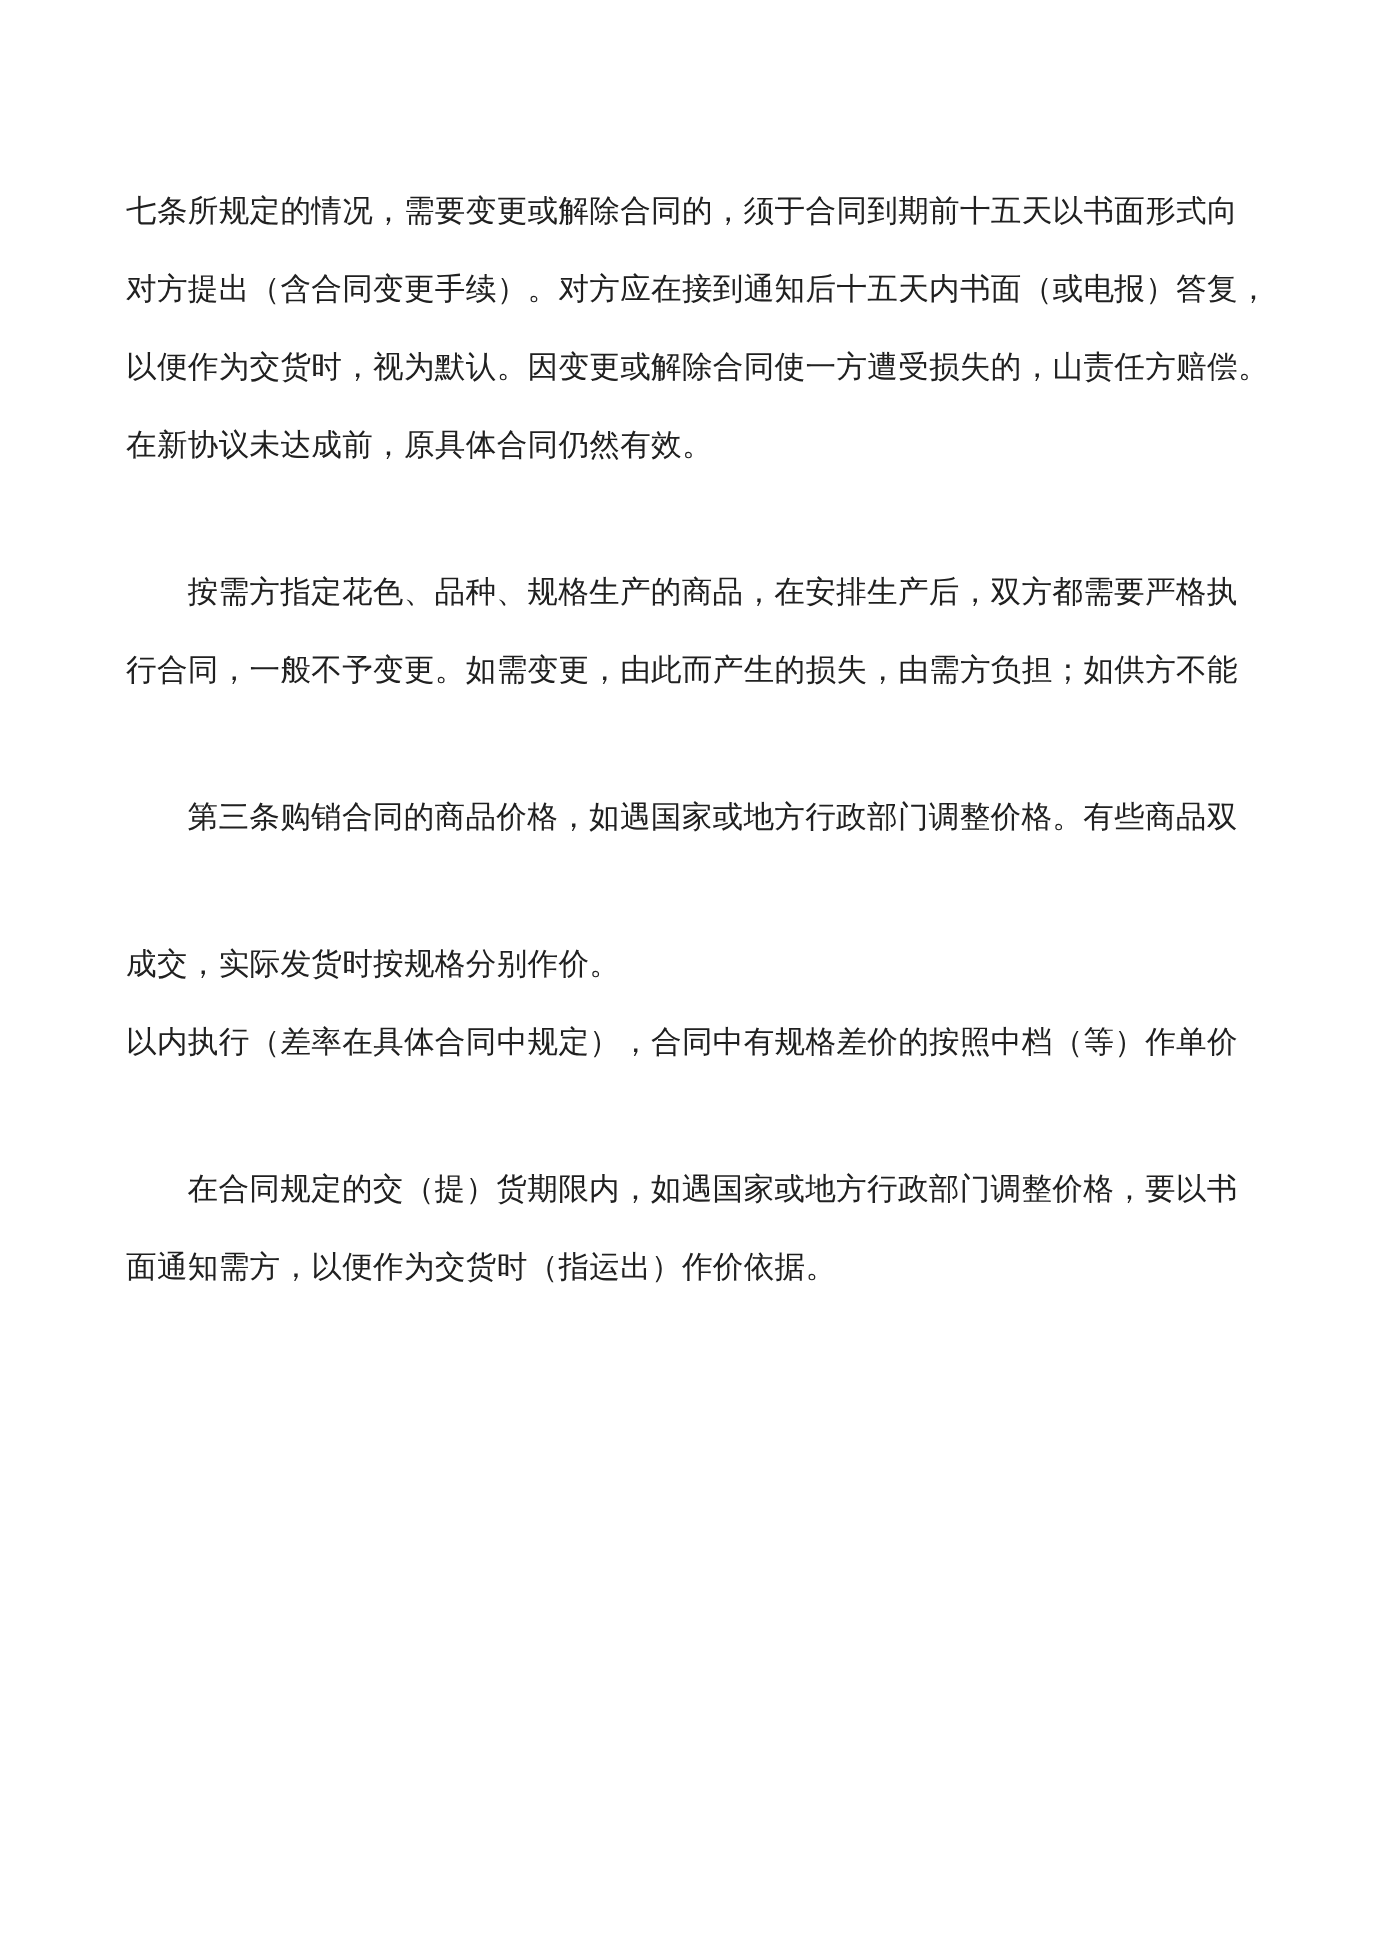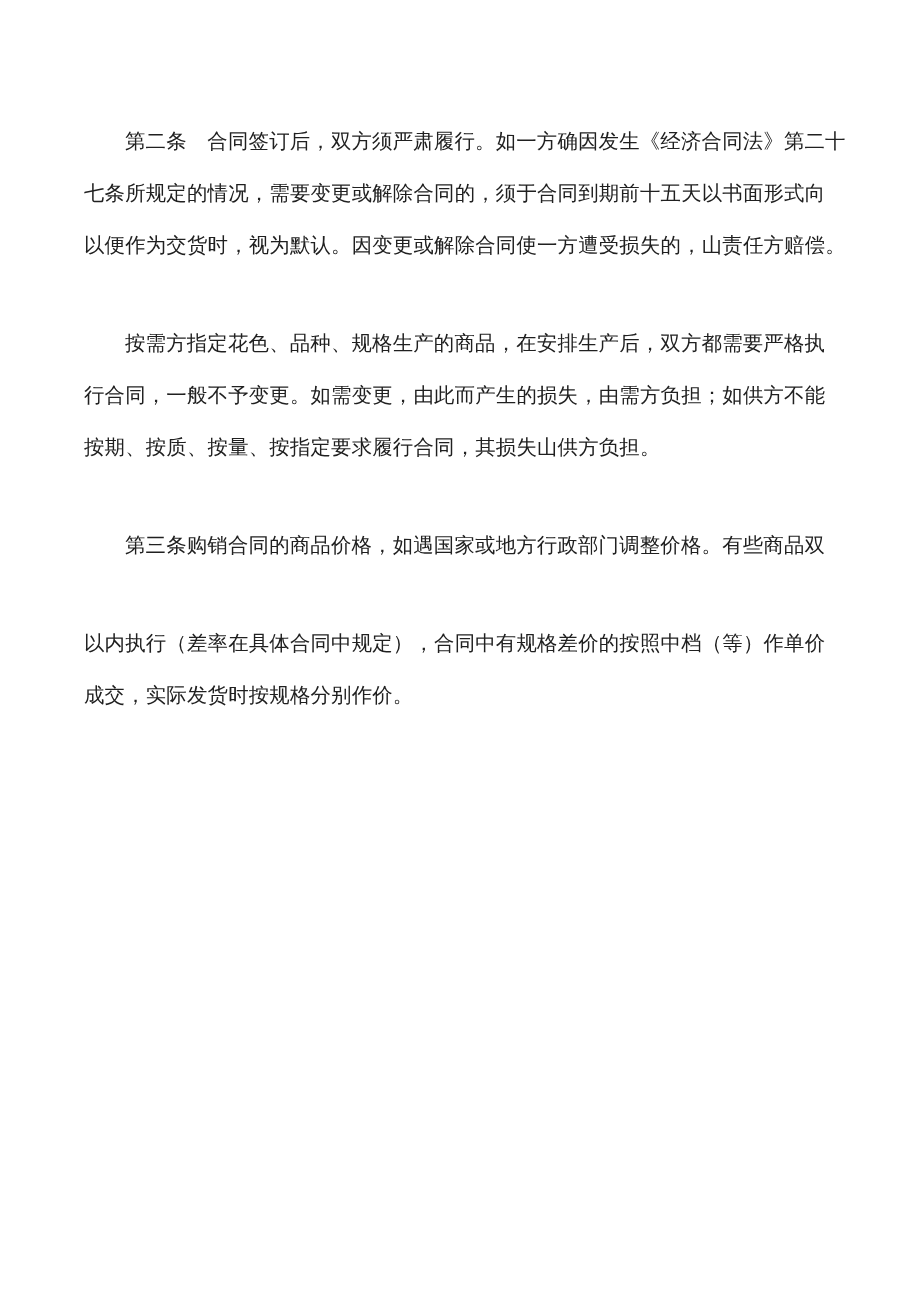--- a/index.html
+++ b/index.html
@@ -35,34 +35,38 @@
   .text-line.indent {
     padding-left: 41px;
   }
 </style>
 </head>
 <body>
 
 <div class="doc-page">
 
   <div class="paragraph">
-    <div class="text-line indent">第二条　合同签订后，双方须严肃履行。如一方确因发生《经济合同法》第二十</div>
     <div class="text-line">七条所规定的情况，需要变更或解除合同的，须于合同到期前十五天以书面形式向</div>
+    <div class="text-line">对方提出（含合同变更手续）。对方应在接到通知后十五天内书面（或电报）答复，</div>
     <div class="text-line">以便作为交货时，视为默认。因变更或解除合同使一方遭受损失的，山责任方赔偿。</div>
+    <div class="text-line">在新协议未达成前，原具体合同仍然有效。</div>
   </div>
 
   <div class="paragraph">
     <div class="text-line indent">按需方指定花色、品种、规格生产的商品，在安排生产后，双方都需要严格执</div>
     <div class="text-line">行合同，一般不予变更。如需变更，由此而产生的损失，由需方负担；如供方不能</div>
-    <div class="text-line">按期、按质、按量、按指定要求履行合同，其损失山供方负担。</div>
   </div>
 
   <div class="paragraph">
     <div class="text-line indent">第三条购销合同的商品价格，如遇国家或地方行政部门调整价格。有些商品双</div>
   </div>
 
   <div class="paragraph">
+    <div class="text-line">成交，实际发货时按规格分别作价。</div>
     <div class="text-line">以内执行（差率在具体合同中规定），合同中有规格差价的按照中档（等）作单价</div>
-    <div class="text-line">成交，实际发货时按规格分别作价。</div>
   </div>
 
+  <div class="paragraph">
+    <div class="text-line indent">在合同规定的交（提）货期限内，如遇国家或地方行政部门调整价格，要以书</div>
+    <div class="text-line">面通知需方，以便作为交货时（指运出）作价依据。</div>
+  </div>
 
 </div>
 
 </body></html>

